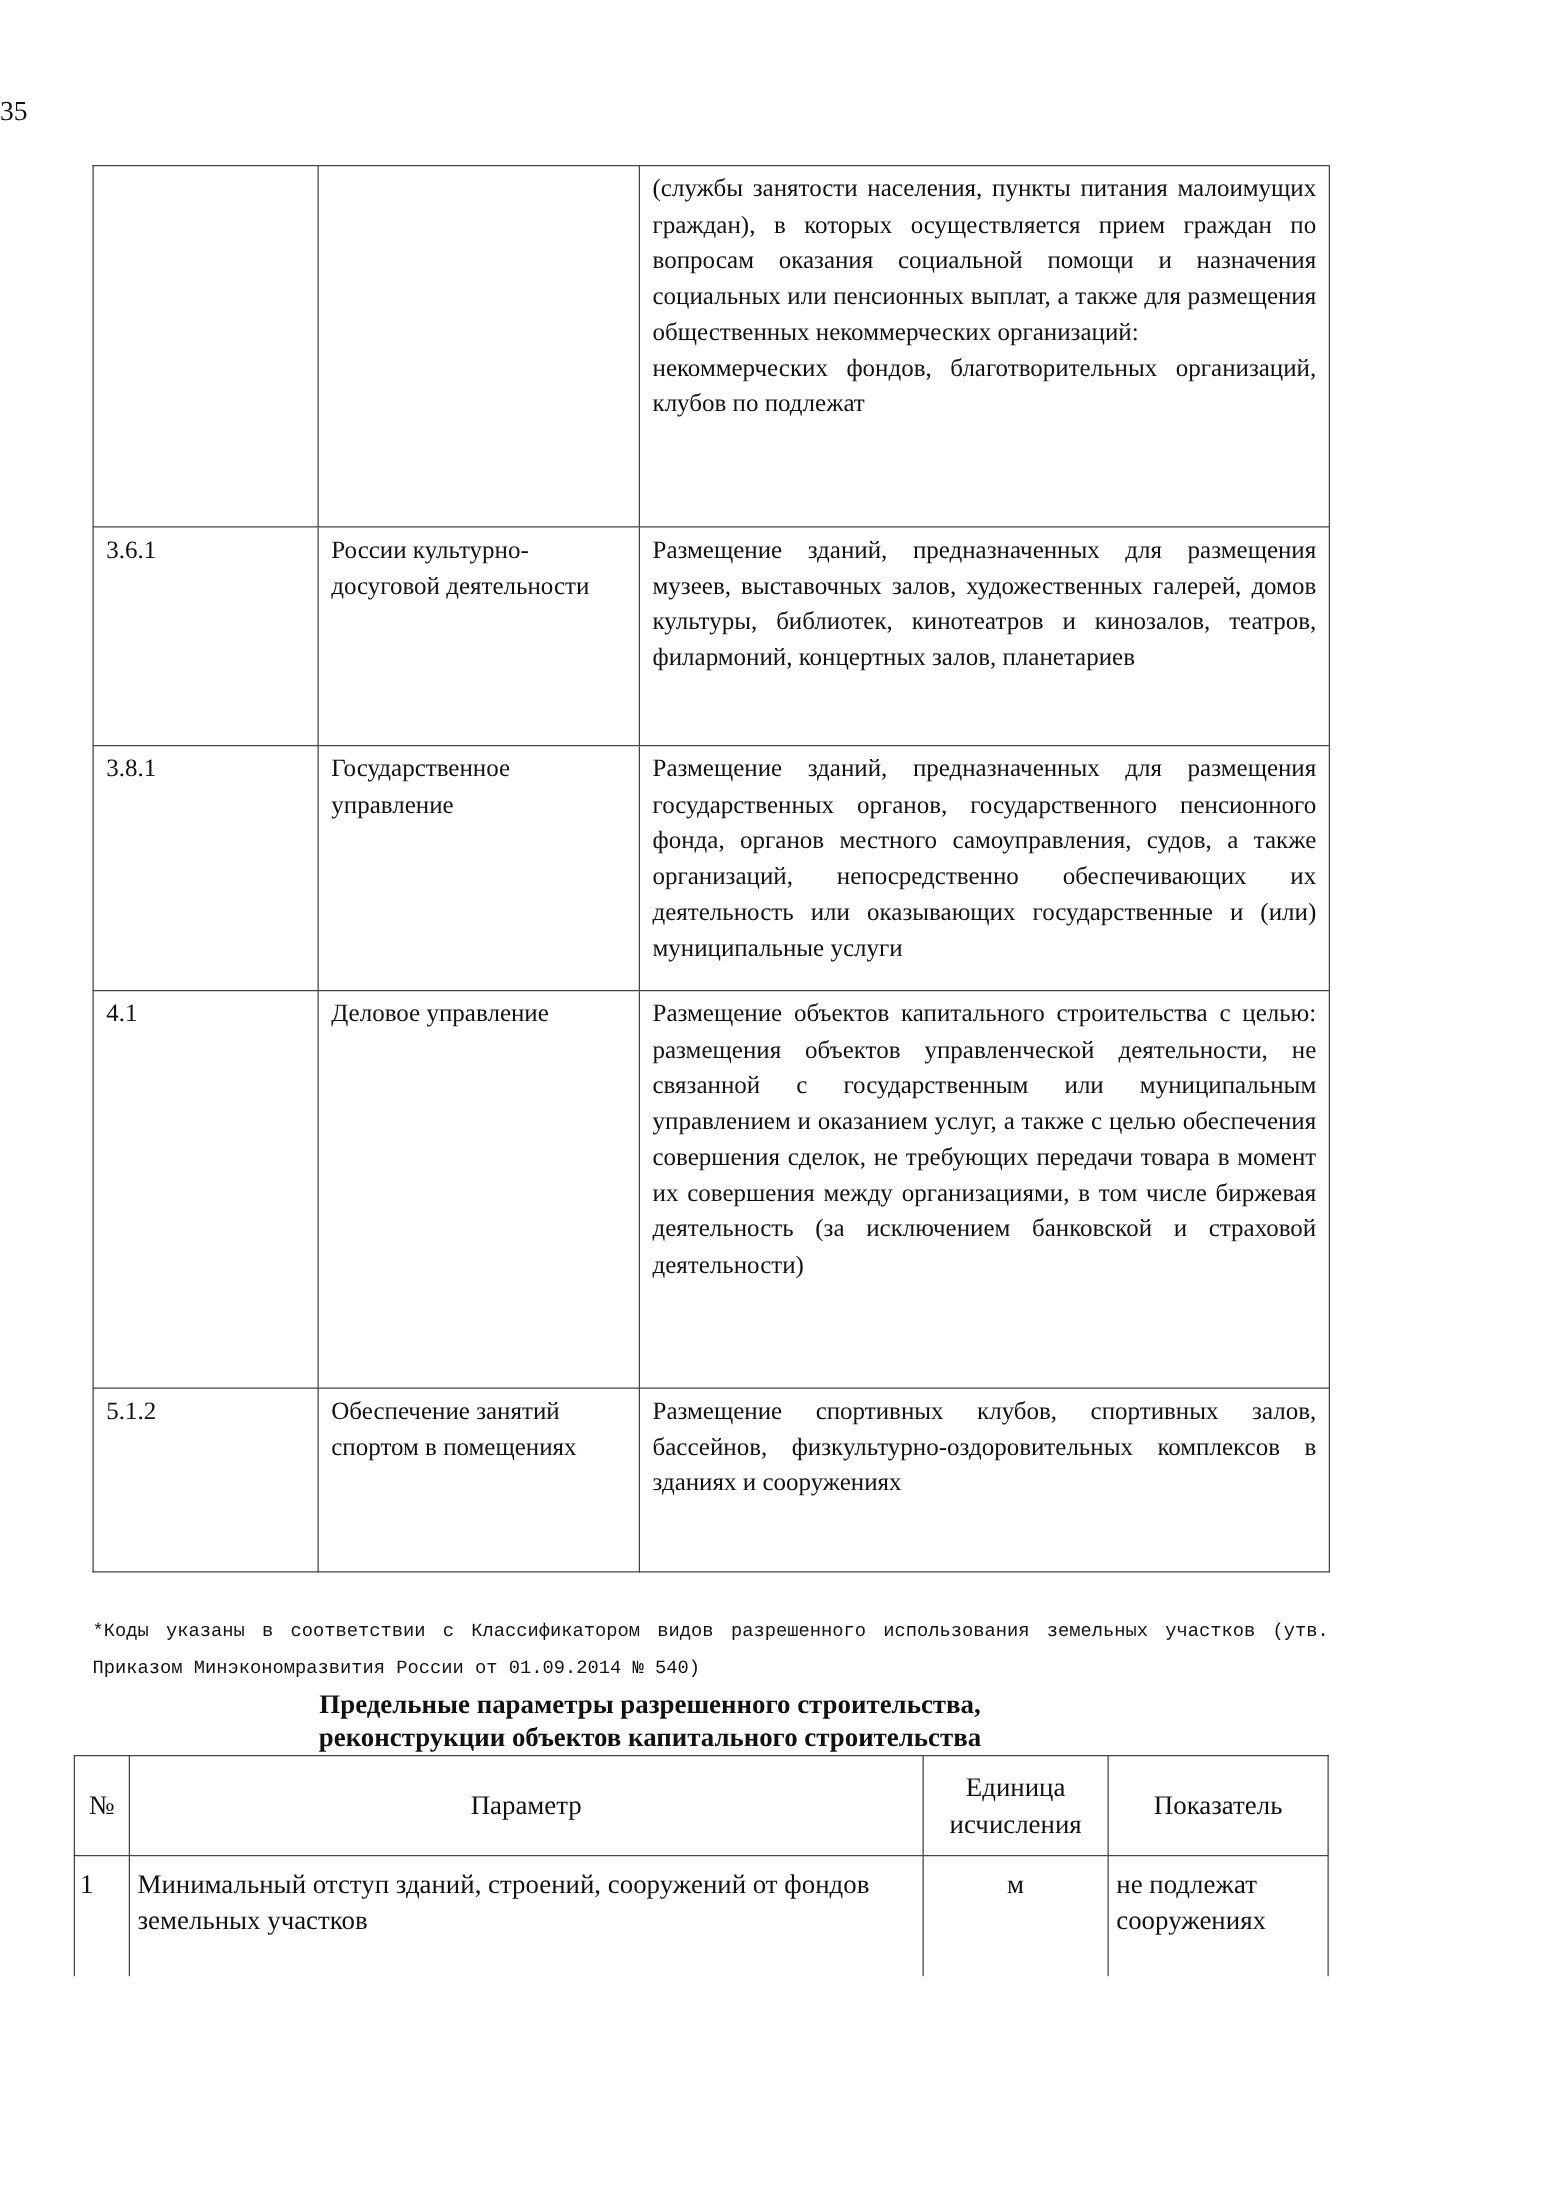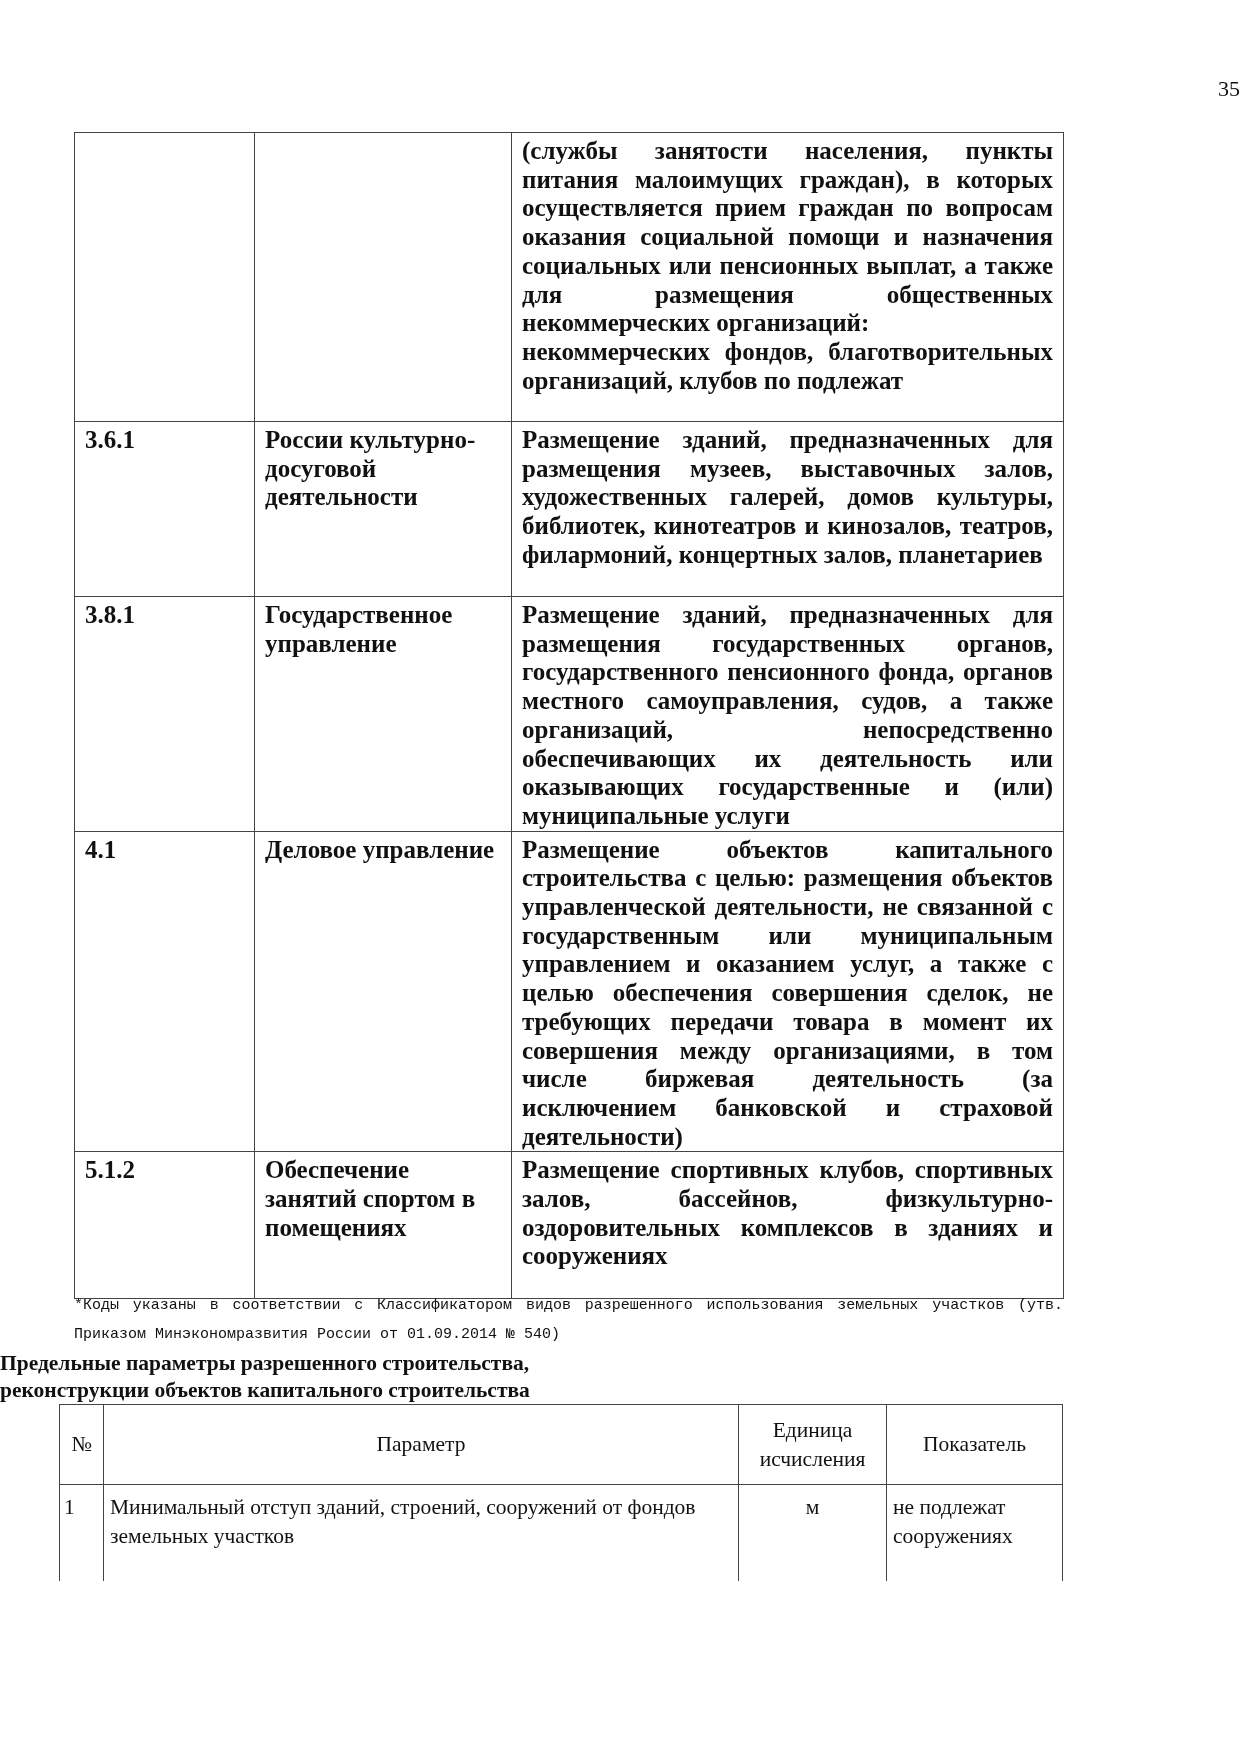--- a/index.html
+++ b/index.html
@@ -3,38 +3,38 @@
 <meta charset="utf-8">
 <style>
   html, body { margin: 0; padding: 0; background: #ffffff; }
   body {
     width: 1240px; height: 1754px; position: relative; overflow: hidden;
     font-family: "Liberation Serif", "DejaVu Serif", serif;
     color: #111111;
   }
   .page-number {
     position: absolute; top: 74px; left: 0; width: 1240px;
-    text-align: right; font-size: 22px; line-height: 30px;
+    text-align: left; font-size: 22px; line-height: 30px;
   }
   table { border-collapse: collapse; position: absolute; table-layout: fixed; }
   td, th { border: 1.5px solid #444444; vertical-align: top; font-weight: normal; }
 
   #landuse-table { left: 74px; top: 132px; width: 989px; }
-  #landuse-table td { font-size: 25px; line-height: 28.7px; padding: 4px 10px 0 10px; font-weight: bold; }
+  #landuse-table td { font-size: 20px; line-height: 28.7px; padding: 4px 10px 0 10px; }
   #landuse-table td.desc { text-align: justify; text-align-last: left; }
   #landuse-table col.c1 { width: 180px; }
   #landuse-table col.c2 { width: 257px; }
   #landuse-table col.c3 { width: 552px; }
 
   .footnote {
     position: absolute; left: 74px; top: 1292px; width: 989px;
     font-size: 15px; line-height: 28.5px; text-align: justify; font-family: Liberation Mono, monospace;
   }
   .section-title {
-    position: absolute; left: 0; top: 1350px; width: 1040px; text-align: left;
+    position: absolute; left: 0; top: 1350px; width: 1040px; text-align: center;
     font-size: 21.5px; line-height: 27px; font-weight: bold;
   }
 
   #params-table { left: 59px; top: 1404px; width: 1003px; }
   #params-table th, #params-table td { font-size: 21.5px; line-height: 28.5px; }
   #params-table col.p1 { width: 44px; }
   #params-table col.p2 { width: 635px; }
   #params-table col.p3 { width: 148px; }
   #params-table col.p4 { width: 176px; }
   #params-table thead tr { height: 80px; }

